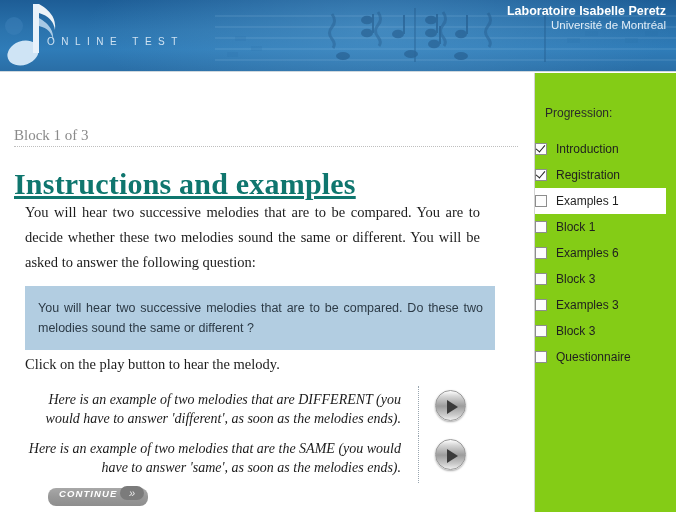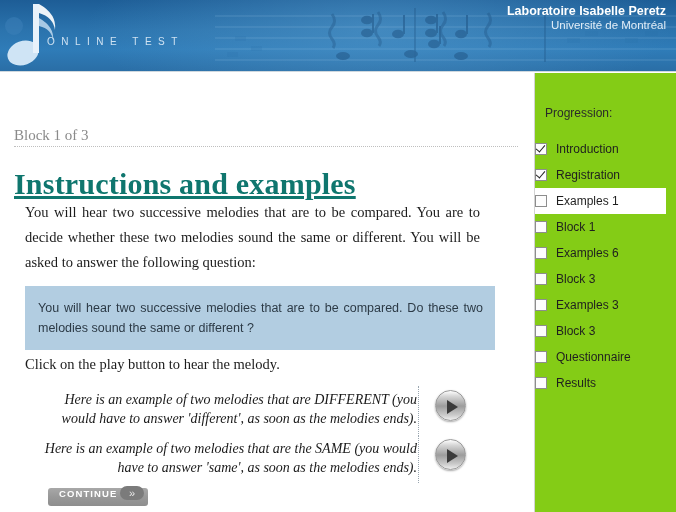--- a/index.html
+++ b/index.html
@@ -137,21 +137,21 @@
   .example-row {
     position: absolute;
     left: 25px;
     width: 450px;
     height: 44px;
   }
   .example-row.r1 { top: 317px; }
   .example-row.r2 { top: 366px; }
   .example-text {
     position: absolute;
-    left: 16px; top: 0;
+    left: 0; top: 0;
     width: 386px;
     font-family: "Liberation Serif", serif;
     font-style: italic;
     font-size: 14px;
     line-height: 19px;
     color: #1a1a1a;
     text-align: right;
     padding-right: 10px;
     box-sizing: border-box;
   }
@@ -176,28 +176,29 @@
     left: 11px; top: 8.5px;
     width: 0; height: 0;
     border-left: 11px solid #3a3a3a;
     border-top: 7px solid transparent;
     border-bottom: 7px solid transparent;
   }
   .continue-button {
     position: absolute;
     left: 48px; top: 415px;
     width: 100px; height: 18px;
-    border-radius: 3px;
+    border-radius: 8px;
     background: linear-gradient(to bottom, #a8a8a8 0%, #989898 50%, #8e8e8e 100%);
     display: flex;
     align-items: center;
     justify-content: space-between;
     padding: 0 2px 8px 0;
     box-sizing: border-box;
     cursor: pointer;
+    font-style: italic;
   }
   .continue-label {
     color: #ffffff;
     font-size: 9.5px;
     font-weight: bold;
     letter-spacing: 1.1px;
     padding-left: 11px;
     font-family: "Liberation Sans", sans-serif;
   }
   .continue-chev {
@@ -406,20 +407,16 @@
           <span class="progress-label">Examples 3</span>
         </div>
         <div class="progress-item">
           <span class="cb"></span>
           <span class="progress-label">Block 3</span>
         </div>
         <div class="progress-item">
           <span class="cb"></span>
           <span class="progress-label">Questionnaire</span>
         </div>
-        <div class="progress-item">
-          <span class="cb"></span>
-          <span class="progress-label">Results</span>
-        </div>
       </div>
   </div>
 
 </div>
 
 </body></html>

